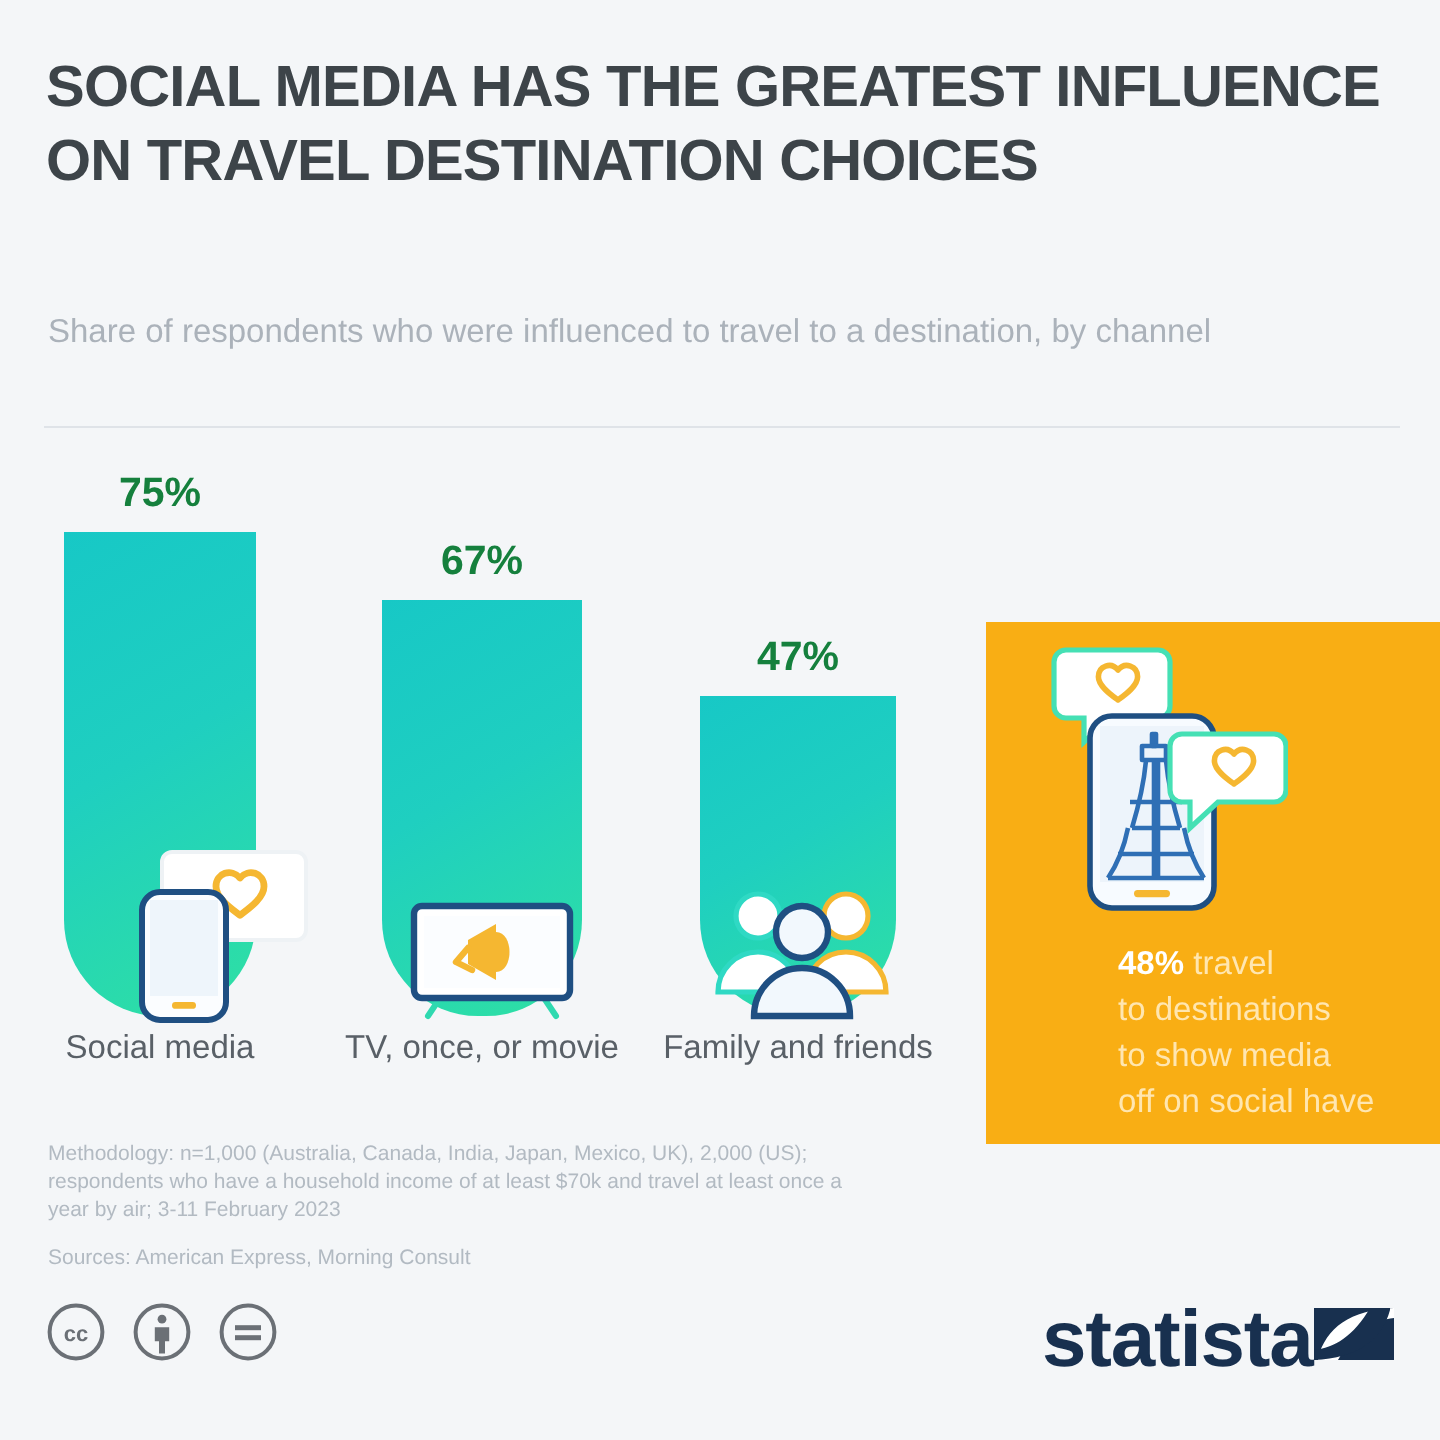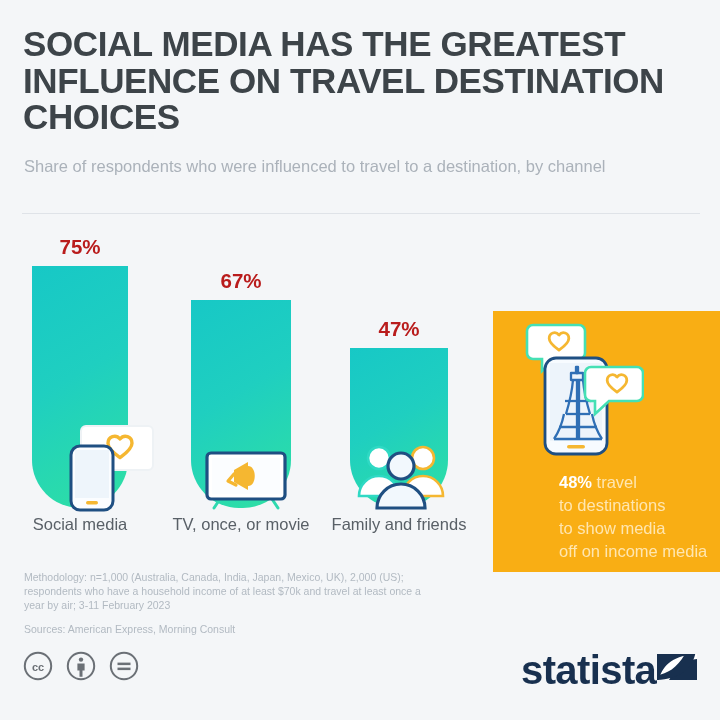--- a/index.html
+++ b/index.html
@@ -7,21 +7,21 @@
     width:720px;height:720px;overflow:hidden;
     background:#f4f6f8;
     font-family:"Liberation Sans", sans-serif;
     position:relative;
   }
   .stage{position:absolute;inset:0;}
 
   
   .title{
     position:absolute;left:23px;top:26px;width:672px;
-    font-size:35px;line-height:36.5px;font-weight:bold;
+    font-size:29px;line-height:36.5px;font-weight:bold;
     color:#3d4449;letter-spacing:-0.4px;
     text-transform:uppercase;
   }
   .subtitle{
     position:absolute;left:24px;top:154px;width:640px;
     font-size:16.5px;line-height:24px;font-weight:normal;
     color:#abb2ba;
   }
   .divider{
     position:absolute;left:22px;top:213px;width:678px;height:1px;
@@ -33,21 +33,21 @@
     position:absolute;
     background:linear-gradient(150deg,#17c8c6 0%,#1fcfc0 45%,#2fe0a3 100%);
     border-radius:0 0 48px 48px;
   }
   .bar1{left:32px; top:266px; width:96px;  height:242px;}
   .bar2{left:191px;top:300px; width:100px; height:208px;}
   .bar3{left:350px;top:348px; width:98px;  height:160px;}
 
   .pct{
     position:absolute;
-    font-size:20.5px;font-weight:bold;color:#b91c1c;
+    font-size:20.5px;font-weight:bold;color:#15803d;
     text-align:center;
   }
   .pct1{left:32px; top:235px; width:96px;}
   .pct2{left:191px;top:269px; width:100px;}
   .pct3{left:350px;top:317px; width:98px;}
 
   .cat{
     position:absolute;
     font-size:16.5px;line-height:20px;color:#596067;
     text-align:center;
@@ -171,21 +171,21 @@
           <path d="M45 93 c-2 10 -6 19 -10 25 M73 93 c2 10 6 19 10 25"></path>
           <path d="M40 106 h38"></path>
           <path d="M35 118 h48"></path>
           <path d="M58 59 v59 M60 59 v59"></path>
         </g>
 
         <path d="M72 46 h46 a6 6 0 0 1 6 6 v22 a6 6 0 0 1 -6 6 h-28 l-14 13 v-13 h-4 a6 6 0 0 1 -6 -6 v-22 a6 6 0 0 1 6 -6 z" fill="#ffffff" stroke="#45e0b4" stroke-width="2.6"></path>
         <path d="M98 56 c-3.4 -4.2 -9.8 -2.2 -9.8 3.4 c0 4.8 6.8 9.4 9.8 11.6 c3 -2.2 9.8 -6.8 9.8 -11.6 c0 -5.6 -6.4 -7.6 -9.8 -3.4 z" fill="none" stroke="#f5b731" stroke-width="2.8" stroke-linejoin="round"></path>
       </svg>
     </div>
-    <div class="panel-text"><b>48%</b><span> travel</span><br><span>to destinations</span><br><span>to show media</span><br><span>off on income media</span></div>
+    <div class="panel-text"><b>48%</b><span> travel</span><br><span>to destinations</span><br><span>to show media</span><br><span>off on social have</span></div>
   </div>
 
   <div class="cat cat1">Social media</div>
   <div class="cat cat2">TV, once, or movie</div>
   <div class="cat cat3">Family and friends</div>
 
   <div class="method">Methodology: n=1,000 (Australia, Canada, India, Japan, Mexico, UK), 2,000 (US); respondents who have a household income of at least $70k and travel at least once a year by air; 3-11 February 2023</div>
   <div class="sources">Sources: American Express, Morning Consult</div>
 
   <div class="cc cc1">

